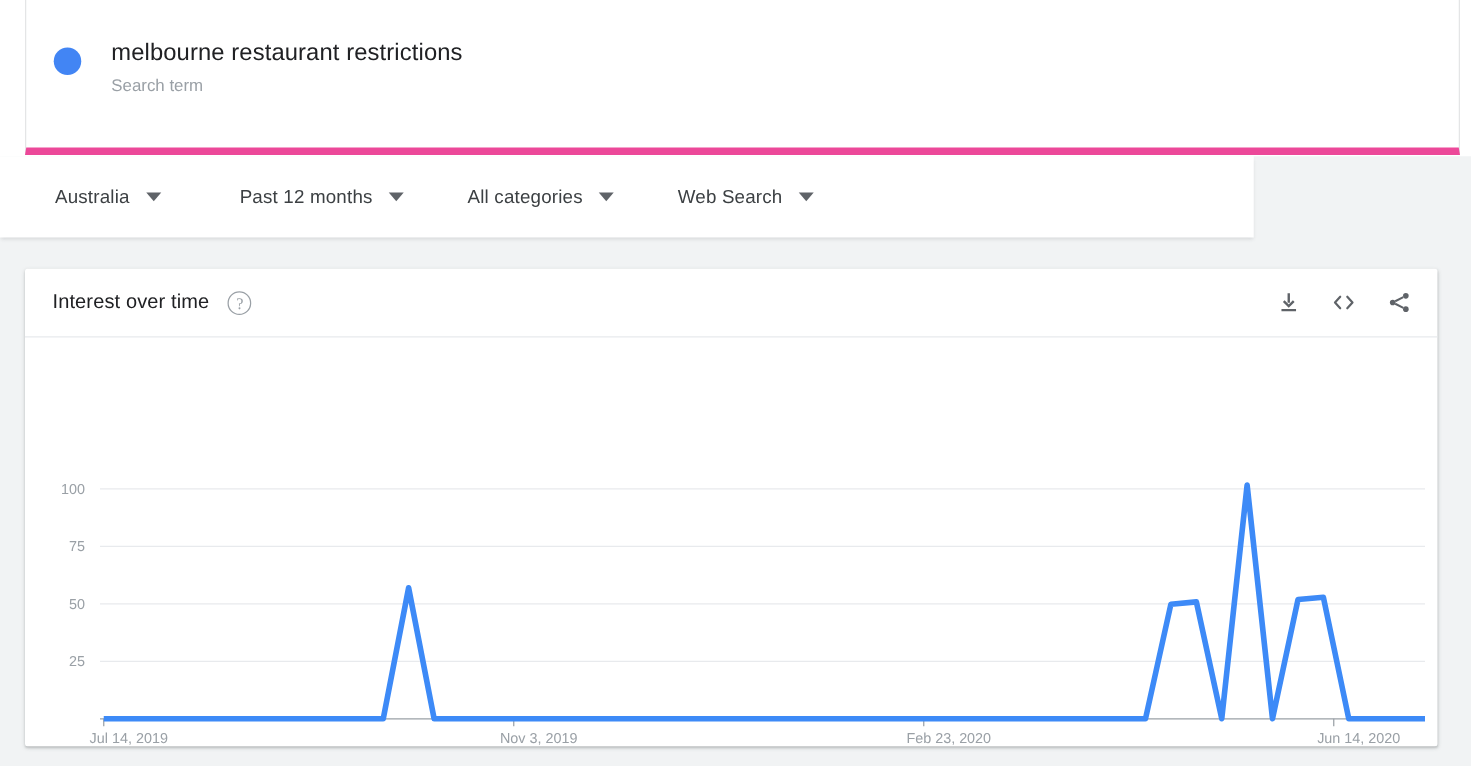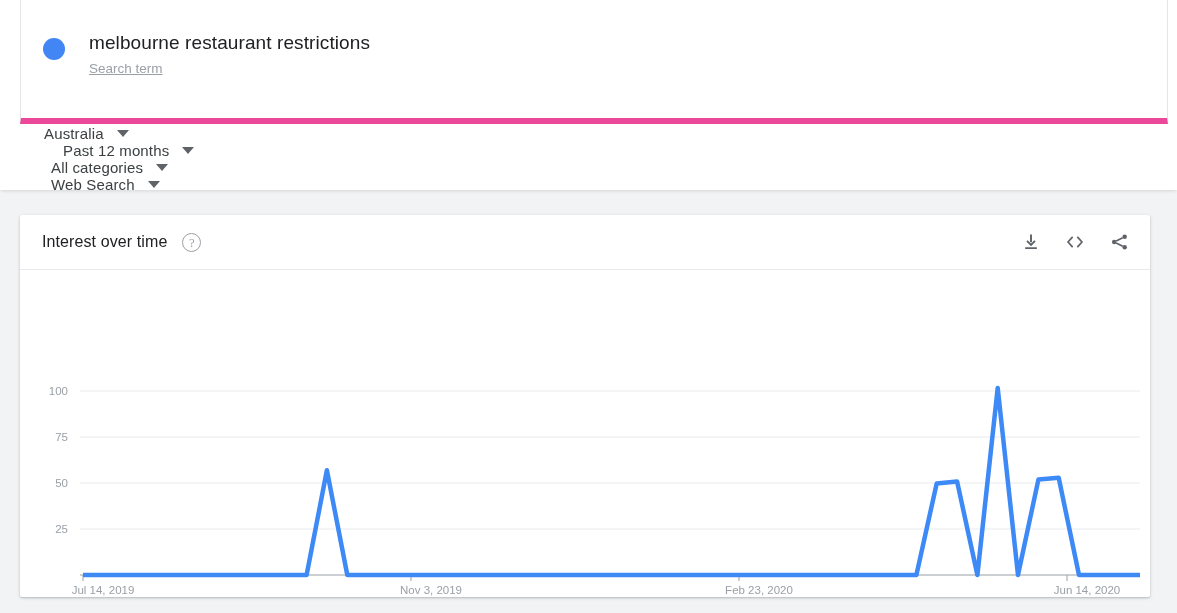--- a/index.html
+++ b/index.html
@@ -61,21 +61,20 @@
     color: #202124;
     line-height: 26px;
     letter-spacing: 0.1px;
     white-space: nowrap;
   }
   .term-sub {
     font-size: 13.5px;
     color: #9aa0a6;
     line-height: 22px;
     margin-top: 2px;
-    text-decoration: underline;
   }
   .compare-cell {
     flex: 1;
     border-left: 1px solid #e4e5e6;
     display: flex;
     align-items: center;
     padding-left: 30px;
     cursor: pointer;
   }
   .plus-icon {
@@ -101,28 +100,27 @@
     font-size: 19px;
     color: #80868b;
     letter-spacing: 0.1px;
   }
 
   
   .filter-bar {
     position: absolute;
     left: 0;
     top: 125px;
-    width: 1177px;
+    width: 1003px;
     height: 65px;
     background: #ffffff;
     display: flex;
-    align-items: flex-start;
+    align-items: center;
     box-shadow: 0 2px 3px -1px rgba(60,64,67,0.16);
     z-index: 3;
-    flex-direction: column;
   }
   .filter {
     display: flex;
     align-items: center;
     cursor: pointer;
     height: 100%;
   }
   .filter-label {
     font-size: 15px;
     color: #3c4043;

